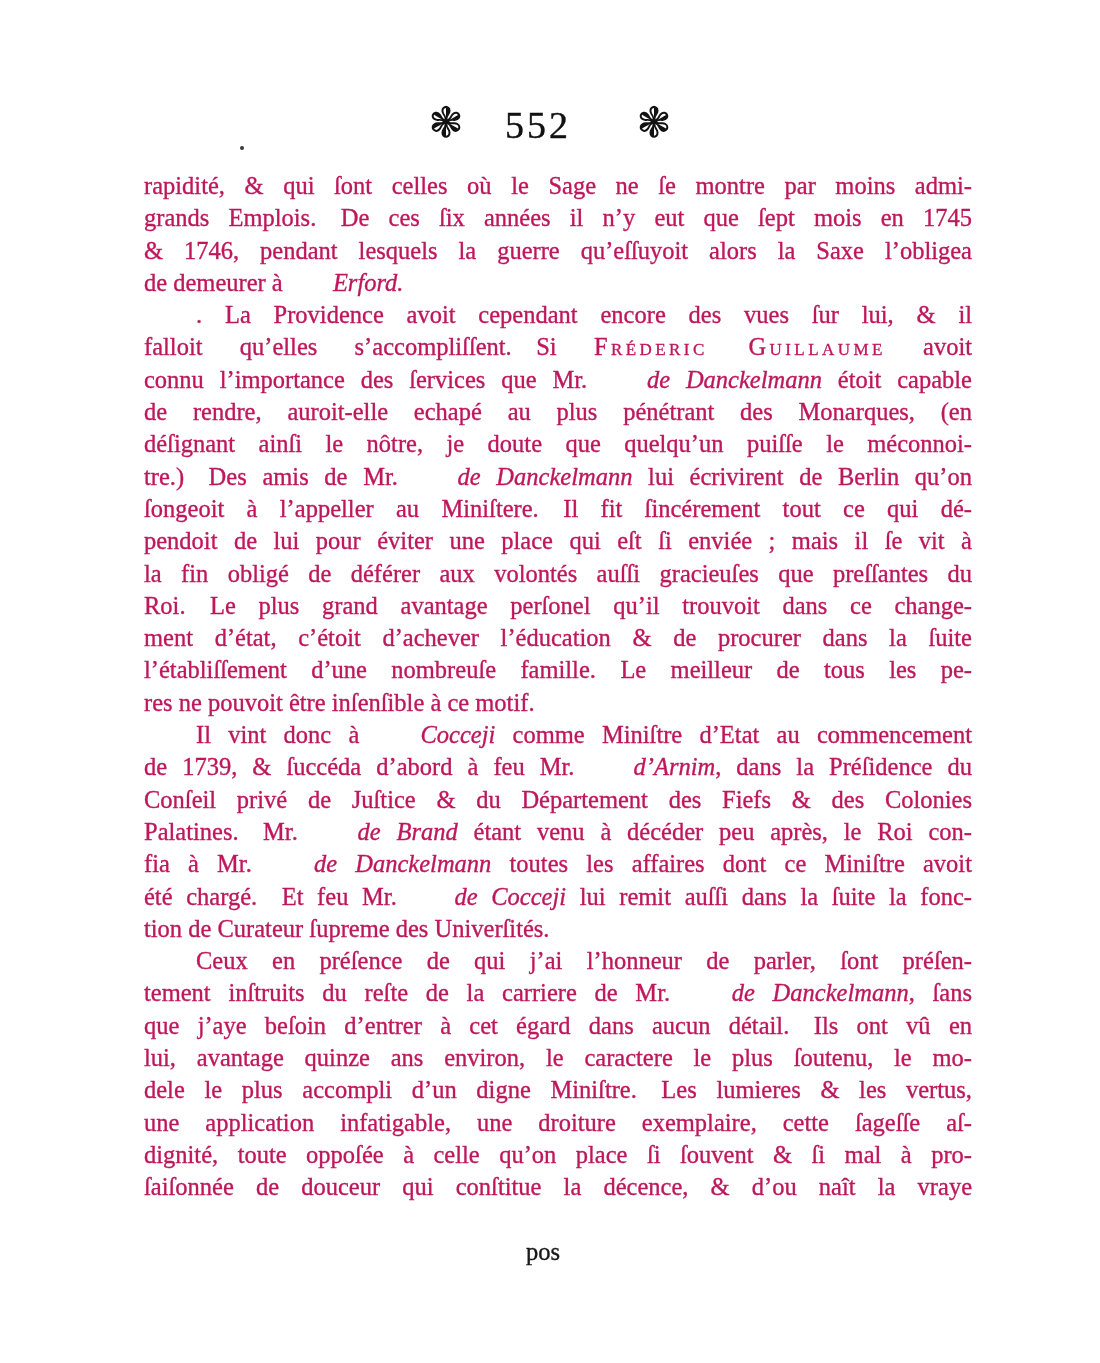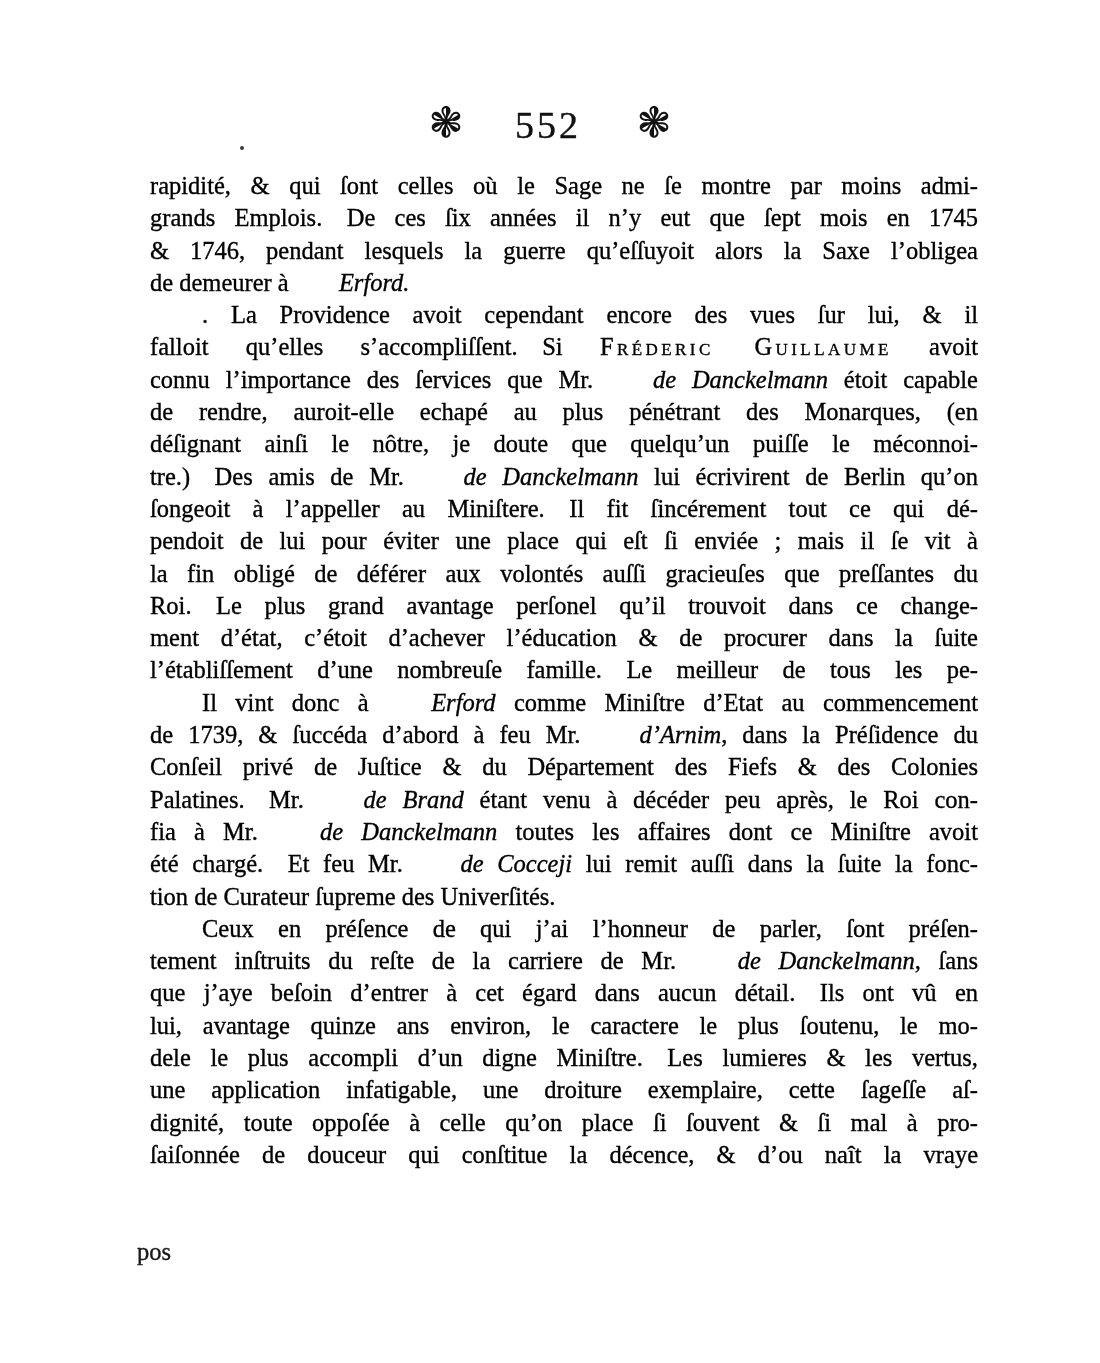--- a/index.html
+++ b/index.html
@@ -26,35 +26,35 @@
     line-height: 46px;
     color: #121212;
   }
   .orn-left  { left: 419px; }
   .orn-right { left: 627px; }
   .page-number {
     position: absolute;
     top: 102px;
     left: 505px;
     width: 86px;
-    text-align: center;
+    text-align: left;
     font-size: 38px;
     line-height: 46px;
     letter-spacing: 3px;
     color: #111;
     -webkit-text-stroke: 0.4px currentColor;
   }
   .text-block {
     position: absolute;
-    left: 150px;
+    left: 144px;
     top: 170px;
     width: 828px;
     font-size: 24.5px;
     line-height: 32.3px;
-    color: #000000;
+    color: #be185d;
     -webkit-text-stroke: 0.35px currentColor;
     hyphens: none;
   }
   .line {
     text-align: justify;
     text-align-last: justify;
     text-justify: inter-word;
   }
   .line.lastline {
     text-align-last: left;
@@ -62,21 +62,21 @@
   .line.indent {
     text-indent: 52px;
   }
   .i  { font-style: italic; margin-left: 44px; }
   .sc { font-variant: small-caps; letter-spacing: 0.14em; }
   .catchword-row {
     position: absolute;
     left: 137px;
     top: 1236px;
     width: 812px;
-    text-align: left;
+    text-align: center;
     font-size: 24.5px;
     line-height: 32.3px;
     color: #181818;
     -webkit-text-stroke: 0.35px currentColor;
   }
   .speck {
     position: absolute;
     left: 240px;
     top: 146px;
     width: 4px;
@@ -108,21 +108,22 @@
       <div class="line"><span>connu l’importance des ſervices que Mr. </span><span class="i">de Danckelmann</span><span> étoit capable</span></div>
       <div class="line"><span>de rendre, auroit-elle echapé au plus pénétrant des Monarques, (en</span></div>
       <div class="line"><span>déſignant ainſi le nôtre, je doute que quelqu’un puiſſe le méconnoi-</span></div>
       <div class="line"><span>tre.) Des amis de Mr. </span><span class="i">de Danckelmann</span><span> lui écrivirent de Berlin qu’on</span></div>
       <div class="line"><span>ſongeoit à l’appeller au Miniſtere. Il fit ſincérement tout ce qui dé-</span></div>
       <div class="line"><span>pendoit de lui pour éviter une place qui eſt ſi enviée ; mais il ſe vit à</span></div>
       <div class="line"><span>la fin obligé de déférer aux volontés auſſi gracieuſes que preſſantes du</span></div>
       <div class="line"><span>Roi. Le plus grand avantage perſonel qu’il trouvoit dans ce change-</span></div>
       <div class="line"><span>ment d’état, c’étoit d’achever l’éducation &amp; de procurer dans la ſuite</span></div>
       <div class="line"><span>l’établiſſement d’une nombreuſe famille. Le meilleur de tous les pe-</span></div>
-      <div class="line indent"><span>Il vint donc à </span><span class="i">Erford</span><span> comme Miniſtre d’Etat au commencement</span></div>
+      <div class="line lastline"><span>res ne pouvoit être inſenſible à ce motif.</span></div>
+      <div class="line indent"><span>Il vint donc à </span><span class="i">Cocceji</span><span> comme Miniſtre d’Etat au commencement</span></div>
       <div class="line"><span>de 1739, &amp; ſuccéda d’abord à feu Mr. </span><span class="i">d’Arnim</span><span>, dans la Préſidence du</span></div>
       <div class="line"><span>Conſeil privé de Juſtice &amp; du Département des Fiefs &amp; des Colonies</span></div>
       <div class="line"><span>Palatines. Mr. </span><span class="i">de Brand</span><span> étant venu à décéder peu après, le Roi con-</span></div>
       <div class="line"><span>fia à Mr. </span><span class="i">de Danckelmann</span><span> toutes les affaires dont ce Miniſtre avoit</span></div>
       <div class="line"><span>été chargé. Et feu Mr. </span><span class="i">de Cocceji</span><span> lui remit auſſi dans la ſuite la fonc-</span></div>
       <div class="line lastline"><span>tion de Curateur ſupreme des Univerſités.</span></div>
       <div class="line indent"><span>Ceux en préſence de qui j’ai l’honneur de parler, ſont préſen-</span></div>
       <div class="line"><span>tement inſtruits du reſte de la carriere de Mr. </span><span class="i">de Danckelmann</span><span>, ſans</span></div>
       <div class="line"><span>que j’aye beſoin d’entrer à cet égard dans aucun détail. Ils ont vû en</span></div>
       <div class="line"><span>lui, avantage quinze ans environ, le caractere le plus ſoutenu, le mo-</span></div>

